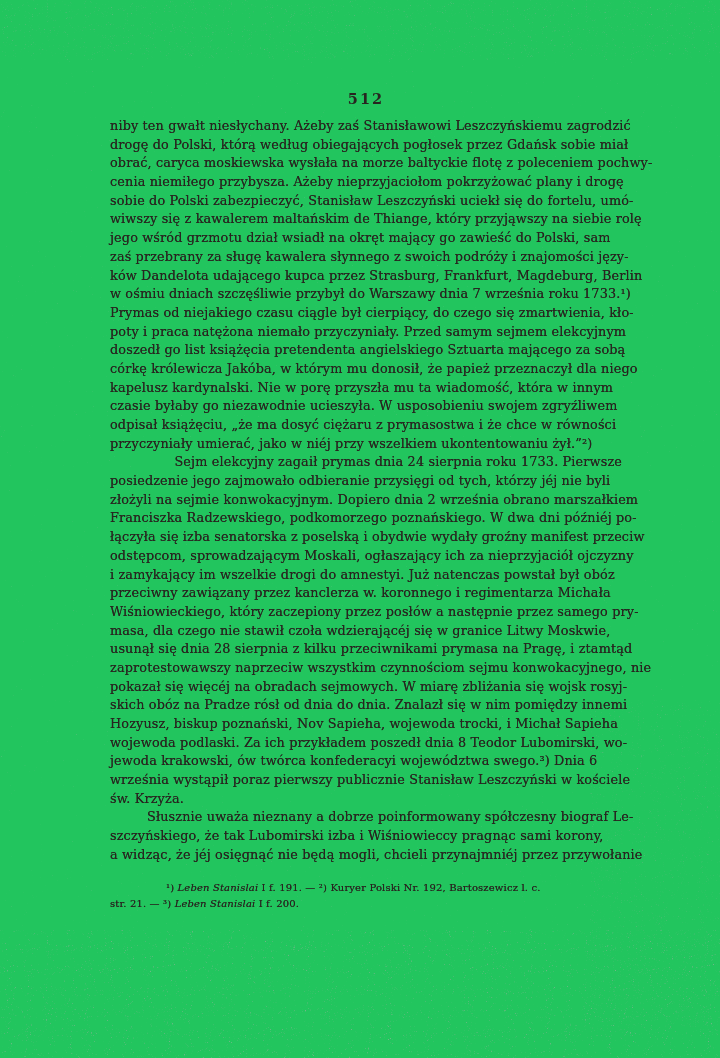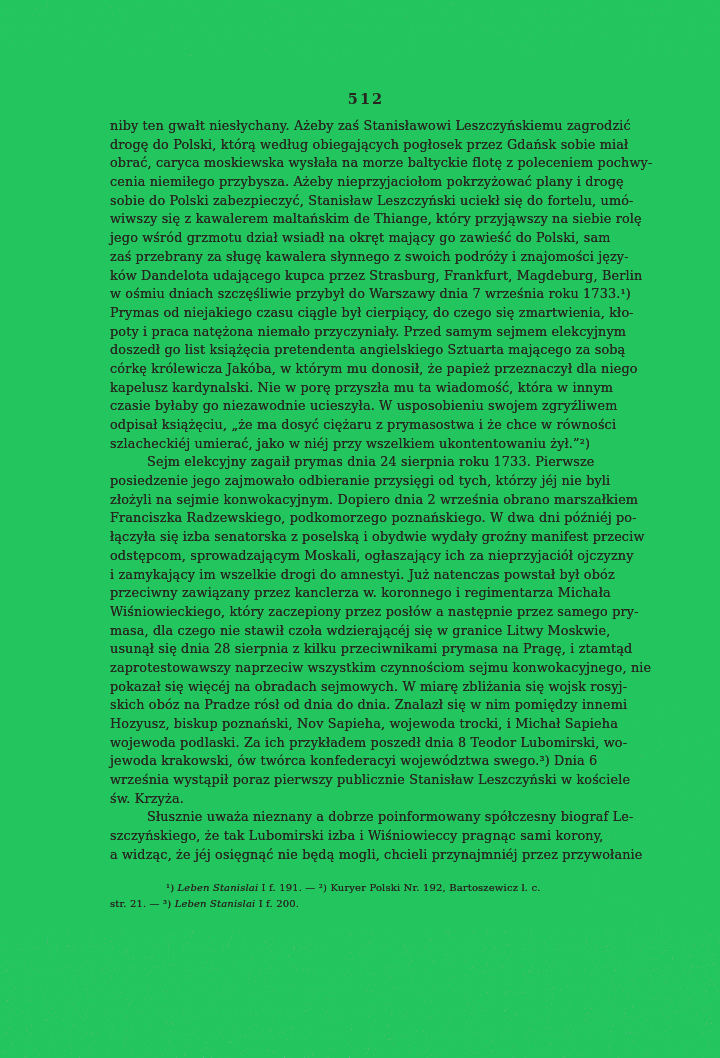--- a/index.html
+++ b/index.html
@@ -12,21 +12,21 @@
   .pagenum{
     position:absolute;top:90px;left:110px;width:512px;
     text-align:center;font-size:14.5px;font-weight:bold;letter-spacing:2px;
   }
   .text{
     position:absolute;top:117px;left:110px;width:512px;
     font-size:12.8px;line-height:18.7px;letter-spacing:0.15px;
     text-shadow:0 0 0.45px rgba(40,37,31,0.85);
   }
   .line{white-space:nowrap;height:18.7px;}
-  .indent{text-indent:37px;}
+  .indent{text-indent:37px;text-align:right;}
   .gap{}
   .fnote{margin-top:15px;font-size:10px;line-height:16.5px;}
   .fnote .line{height:16.5px;}
   .findent{text-indent:56px;}
   .it{font-style:italic;}
   .noise{position:absolute;left:0;top:0;z-index:5;pointer-events:none;}
 </style>
 </head>
 <body>
 
@@ -45,21 +45,21 @@
     <div class="line">zaś przebrany za sługę kawalera słynnego z swoich podróży i znajomości języ-</div>
     <div class="line">ków Dandelota udającego kupca przez Strasburg, Frankfurt, Magdeburg, Berlin</div>
     <div class="line">w ośmiu dniach szczęśliwie przybył do Warszawy dnia 7 września roku 1733.¹)</div>
     <div class="line">Prymas od niejakiego czasu ciągle był cierpiący, do czego się zmartwienia, kło-</div>
     <div class="line">poty i praca natężona niemało przyczyniały.  Przed samym sejmem elekcyjnym</div>
     <div class="line">doszedł go list książęcia pretendenta angielskiego Sztuarta mającego za sobą</div>
     <div class="line">córkę królewicza Jakóba, w którym mu donosił, że papież przeznaczył dla niego</div>
     <div class="line">kapelusz kardynalski.  Nie w porę przyszła mu ta wiadomość, która w innym</div>
     <div class="line">czasie byłaby go niezawodnie ucieszyła.  W usposobieniu swojem zgryźliwem</div>
     <div class="line">odpisał książęciu, „że ma dosyć ciężaru z prymasostwa i że chce w równości</div>
-    <div class="line">szlacheckiéj umierać, jako w niéj przy wszelkiem ukontentowaniu żył.”²)</div>
+    <div class="line">przyczyniały umierać, jako w niéj przy wszelkiem ukontentowaniu żył.”²)</div>
     <div class="line indent">Sejm elekcyjny zagaił prymas dnia 24 sierpnia roku 1733.  Pierwsze</div>
     <div class="line">posiedzenie jego zajmowało odbieranie przysięgi od tych, którzy jéj nie byli</div>
     <div class="line">złożyli na sejmie konwokacyjnym.  Dopiero dnia 2 września obrano marszałkiem</div>
     <div class="line">Franciszka Radzewskiego, podkomorzego poznańskiego.  W dwa dni późniéj po-</div>
     <div class="line">łączyła się izba senatorska z poselską i obydwie wydały groźny manifest przeciw</div>
     <div class="line">odstępcom, sprowadzającym Moskali, ogłaszający ich za nieprzyjaciół ojczyzny</div>
     <div class="line">i zamykający im wszelkie drogi do amnestyi.  Już natenczas powstał był obóz</div>
     <div class="line">przeciwny zawiązany przez kanclerza w. koronnego i regimentarza Michała</div>
     <div class="line">Wiśniowieckiego, który zaczepiony przez posłów a następnie przez samego pry-</div>
     <div class="line">masa, dla czego nie stawił czoła wdzierającéj się w granice Litwy Moskwie,</div>

